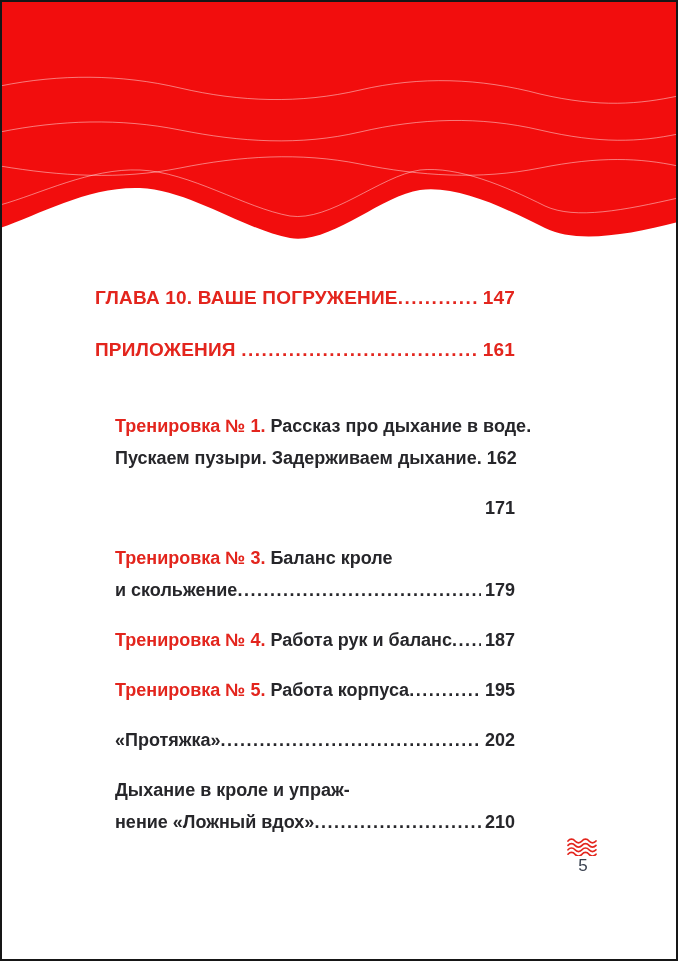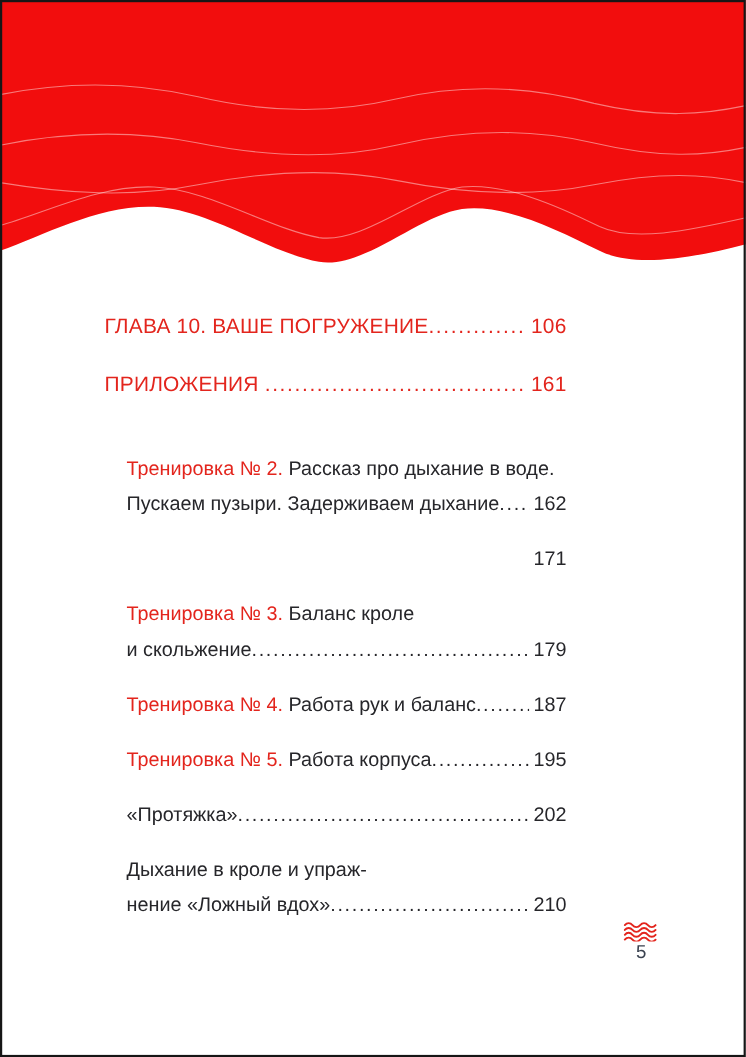--- a/index.html
+++ b/index.html
@@ -14,21 +14,21 @@
   }
   
   .header-wave{
     position:absolute;top:0;left:0;width:678px;height:252px;display:block;
   }
   
   .toc{
     position:absolute;left:95px;top:282px;width:420px;
   }
   .row{
-    font-weight:normal;font-size:18px;line-height:32px;
+    font-weight:bold;font-size:18px;line-height:32px;
     color:#26262a;margin-bottom:18px;
   }
   .row.heading{
     font-size:19px;color:#e3251d;letter-spacing:.2px;margin-bottom:20px;
   }
   .row.heading.gap-big{margin-bottom:44px;}
   .row.training{margin-left:20px;width:400px;}
   .tline{
     display:flex;align-items:baseline;white-space:pre;min-width:0;
   }
@@ -64,35 +64,35 @@
     <path d="M0,166 C 60,176 120,180 180,168 C 240,156 300,152 360,164 C 420,176 480,180 540,168 C 600,156 640,158 678,166"></path>
     <path d="M0,205 C 40,194 90,168 140,170 C 190,172 245,208 290,216 C 330,222 380,176 420,170 C 458,166 505,186 545,206 C 575,220 625,210 678,198"></path>
   </g>
 </svg>
 
 <div class="toc">
     <div class="row heading">
     <div class="tline line1">
       <span class="red-label">ГЛАВА 10. ВАШЕ ПОГРУЖЕНИЕ</span><span class="txt"></span>
       <span class="leader" aria-hidden="true">..........................................................................................</span>
-      <span class="pageno">106</span>
+      <span class="pageno">147</span>
     </div>
 
   </div>
     <div class="row heading gap-big">
     <div class="tline line1">
       <span class="red-label">ПРИЛОЖЕНИЯ </span><span class="txt"></span>
       <span class="leader" aria-hidden="true">..........................................................................................</span>
       <span class="pageno">161</span>
     </div>
 
   </div>
     <div class="row training">
     <div class="tline line1">
-      <span class="red-label">Тренировка № 2. </span><span class="txt">Рассказ про дыхание в воде.</span>
+      <span class="red-label">Тренировка № 1. </span><span class="txt">Рассказ про дыхание в воде.</span>
       <span class="leader" aria-hidden="true"></span>
       <span class="pageno"></span>
     </div>
     <div class="tline line2">
       <span class="txt2">Пускаем пузыри. Задерживаем дыхание</span>
       <span class="leader" aria-hidden="true">..........................................................................................</span>
       <span class="pageno">162</span>
     </div>
   </div>
     <div class="row training">

